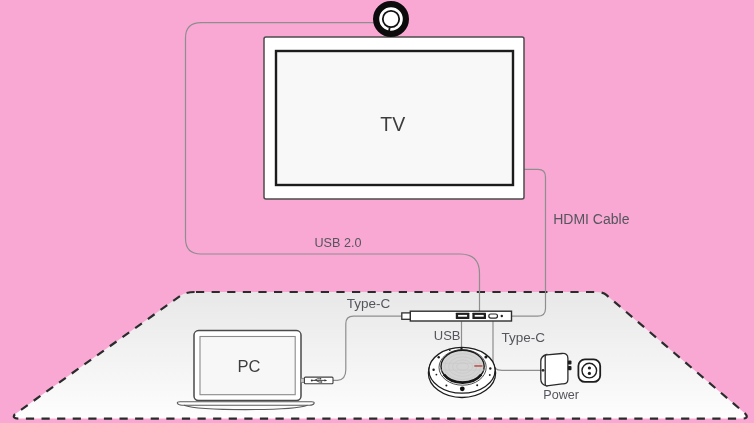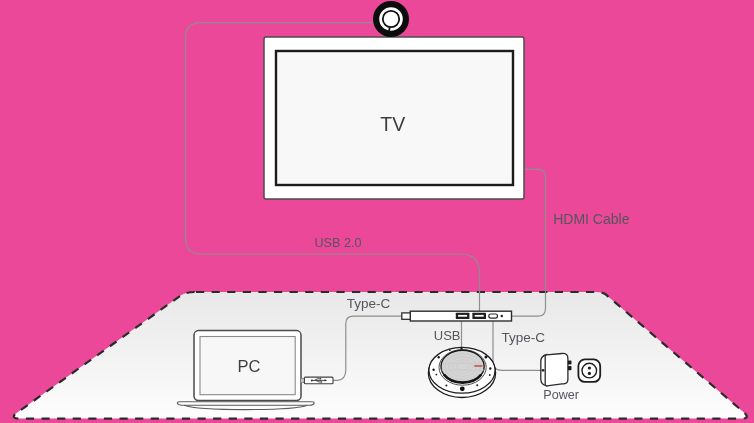--- a/index.html
+++ b/index.html
@@ -1,16 +1,16 @@
 <!DOCTYPE html>
 <html><head>
 <meta charset="utf-8">
 <style>
   html,body{margin:0;padding:0;background:#ffffff;}
-  #stage{position:relative;width:754px;height:423px;background:#ec4899;overflow:hidden;
+  #stage{position:relative;width:754px;height:423px;background:#f9a8d4;overflow:hidden;
          font-family:"Liberation Sans",sans-serif;text-align:right;}
   svg{display:block}
 </style>
 </head>
 <body>
 <div id="stage">
 <svg width="754" height="423" viewBox="0 0 754 423">
   <defs>
     <linearGradient id="tbl" x1="0" y1="0" x2="0" y2="1">
       <stop offset="0" stop-color="#e8e8e9"></stop>

